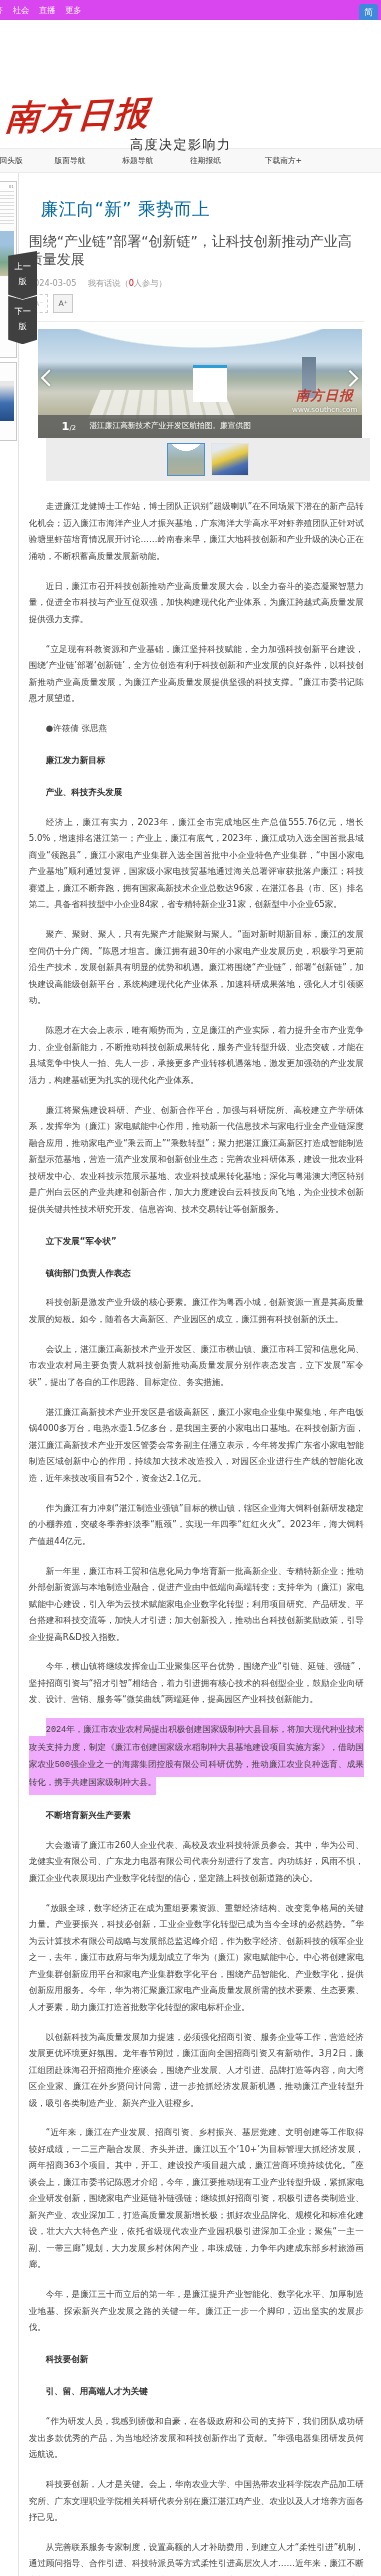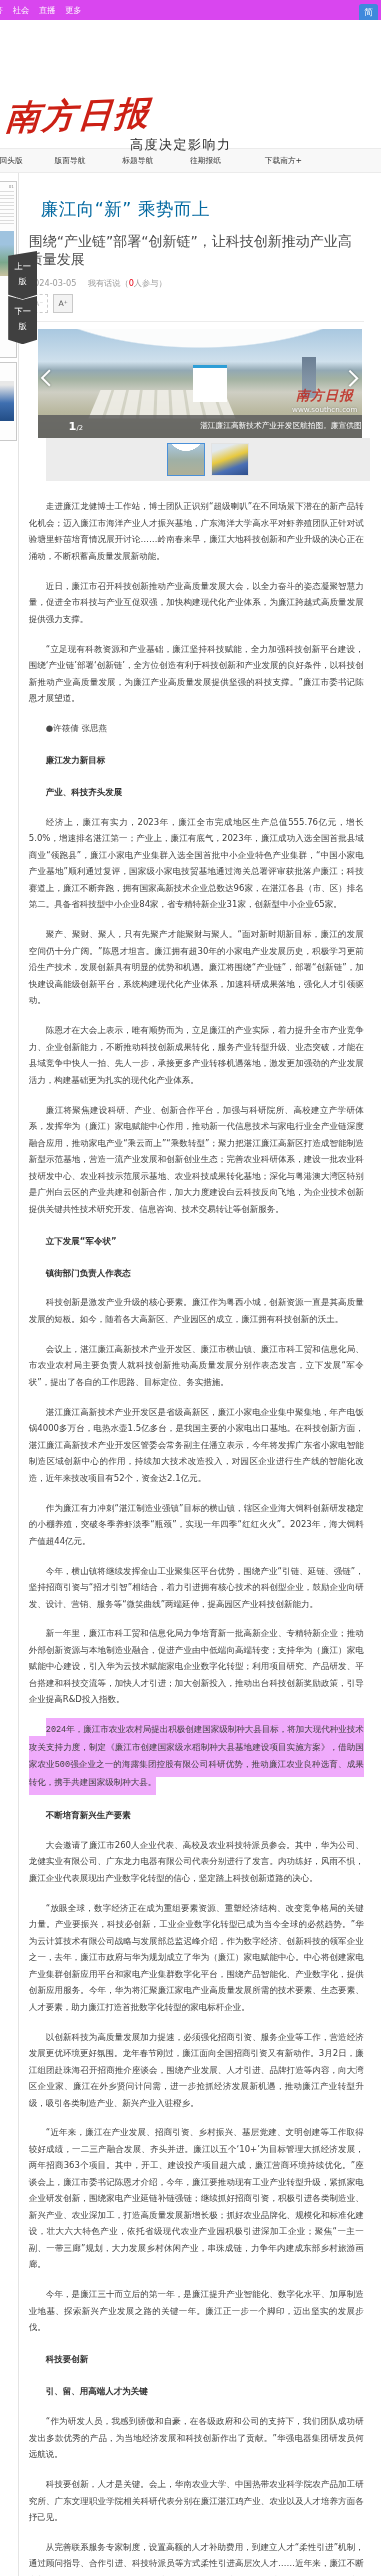--- a/index.html
+++ b/index.html
@@ -59,21 +59,21 @@
   .bldg{position:absolute;left:155px;top:36px;width:34px;height:34px;background:#fff;border-top:3.1px solid #2e9ed6;}
   .tower{position:absolute;right:46px;top:28px;width:13.4px;height:41px;background:linear-gradient(180deg,#6b7f94,#94a4b2);}
   .arrow{position:absolute;top:43px;width:10.3px;height:10.3px;border-left:2.6px solid #fff;border-bottom:2.6px solid #fff;
          filter:drop-shadow(0 0 1px rgba(0,0,0,.35));cursor:pointer;}
   .ar-l{left:5.2px;transform:rotate(45deg);}
   .ar-r{right:5.2px;transform:rotate(225deg);}
   .wm{position:absolute;right:4.1px;bottom:24px;text-align:center;}
   .wm-cn{font-family:"DejaVu Serif",serif;font-weight:bold;font-style:italic;font-size:13.4px;color:rgba(190,40,30,.85);letter-spacing:1px;}
   .wm-url{font-size:7.2px;color:#fff;text-shadow:0 0 1.5px rgba(0,0,0,.5);}
   .cap{position:absolute;left:0;right:0;bottom:0;height:23px;background:rgba(92,92,92,.84);color:#fff;
-       display:flex;align-items:center;padding-left:31px;font-size:7.7px;justify-content:space-between;}
+       display:flex;align-items:center;padding-left:24px;font-size:7.7px;}
   .cap .idx{margin-right:13.4px;font-size:6.7px;}
   .cap .idx b{font-size:11.3px;font-weight:bold;}
   .thumbstrip{width:324px;margin-left:8.8px;height:43px;background:#ececec;
               display:flex;align-items:center;justify-content:center;gap:6.2px;}
   .tthumb{width:36px;height:31px;cursor:pointer;}
   .tt1{border:1px solid #4a90d9;
        background:radial-gradient(ellipse 90% 120% at 50% -50%,#fff 60%,transparent 61%),
        linear-gradient(180deg,#a9c8e0 0%,#9fb0a6 50%,#b0b096 100%);}
   .tt2{border:1px solid #e3e3e3;background:linear-gradient(160deg,#e3e9ee 18%,#e8c93f 46%,#4a6fb5 72%,#2e4f8c);}
   
@@ -172,22 +172,22 @@
         <p class="bp">经济上，廉江有实力，2023年，廉江全市完成地区生产总值555.76亿元，增长5.0%，增速排名湛江第一；产业上，廉江有底气，2023年，廉江成功入选全国首批县域商业“领跑县”，廉江小家电产业集群入选全国首批中小企业特色产业集群，“中国小家电产业基地”顺利通过复评，国家级小家电技贸基地通过海关总署评审获批落户廉江；科技赛道上，廉江不断奔跑，拥有国家高新技术企业总数达96家，在湛江各县（市、区）排名第二。具备省科技型中小企业84家，省专精特新企业31家，创新型中小企业65家。</p>
         <p class="bp">聚产、聚财、聚人，只有先聚产才能聚财与聚人。“面对新时期新目标，廉江的发展空间仍十分广阔。”陈恩才坦言。廉江拥有超30年的小家电产业发展历史，积极学习更前沿生产技术，发展创新具有明显的优势和机遇。廉江将围绕“产业链”，部署“创新链”，加快建设高能级创新平台，系统构建现代化产业体系，加速科研成果落地，强化人才引领驱动。</p>
         <p class="bp">陈恩才在大会上表示，唯有顺势而为，立足廉江的产业实际，着力提升全市产业竞争力、企业创新能力，不断推动科技创新成果转化，服务产业转型升级、业态突破，才能在县域竞争中快人一拍、先人一步，承接更多产业转移机遇落地，激发更加强劲的产业发展活力，构建基础更为扎实的现代化产业体系。</p>
         <p class="bp">廉江将聚焦建设科研、产业、创新合作平台，加强与科研院所、高校建立产学研体系，发挥华为（廉江）家电赋能中心作用，推动新一代信息技术与家电行业全产业链深度融合应用，推动家电产业“乘云而上”“乘数转型”；聚力把湛江廉江高新区打造成智能制造新型示范基地，营造一流产业发展和创新创业生态；完善农业科研体系，建设一批农业科技研发中心、农业科技示范展示基地、农业科技成果转化基地；深化与粤港澳大湾区特别是广州白云区的产业共建和创新合作，加大力度建设白云科技反向飞地，为企业技术创新提供关键共性技术研究开发、信息咨询、技术交易转让等创新服务。</p>
         <p class="bh">立下发展“军令状”</p>
         <p class="bh">镇街部门负责人作表态</p>
         <p class="bp">科技创新是激发产业升级的核心要素。廉江作为粤西小城，创新资源一直是其高质量发展的短板。如今，随着各大高新区、产业园区的成立，廉江拥有科技创新的沃土。</p>
         <p class="bp">会议上，湛江廉江高新技术产业开发区、廉江市横山镇、廉江市科工贸和信息化局、市农业农村局主要负责人就科技创新推动高质量发展分别作表态发言，立下发展“军令状”，提出了各自的工作思路、目标定位、务实措施。</p>
         <p class="bp">湛江廉江高新技术产业开发区是省级高新区，廉江小家电企业集中聚集地，年产电饭锅4000多万台，电热水壶1.5亿多台，是我国主要的小家电出口基地。在科技创新方面，湛江廉江高新技术产业开发区管委会常务副主任潘立表示，今年将发挥广东省小家电智能制造区域创新中心的作用，持续加大技术改造投入，对园区企业进行生产线的智能化改造，近年来技改项目有52个，资金达2.1亿元。</p>
         <p class="bp">作为廉江有力冲刺“湛江制造业强镇”目标的横山镇，辖区企业海大饲料创新研发稳定的小棚养殖，突破冬季养虾淡季“瓶颈”，实现一年四季“红红火火”。2023年，海大饲料产值超44亿元。</p>
+        <p class="bp">新一年里，廉江市科工贸和信息化局力争培育新一批高新企业、专精特新企业；推动外部创新资源与本地制造业融合，促进产业由中低端向高端转变；支持华为（廉江）家电赋能中心建设，引入华为云技术赋能家电企业数字化转型；利用项目研究、产品研发、平台搭建和科技交流等，加快人才引进；加大创新投入，推动出台科技创新奖励政策，引导企业提高R&amp;D投入指数。</p>
         <p class="bp">今年，横山镇将继续发挥金山工业聚集区平台优势，围绕产业“引链、延链、强链”，坚持招商引资与“招才引智”相结合，着力引进拥有核心技术的科创型企业，鼓励企业向研发、设计、营销、服务等“微笑曲线”两端延伸，提高园区产业科技创新能力。</p>
-        <p class="bp">新一年里，廉江市科工贸和信息化局力争培育新一批高新企业、专精特新企业；推动外部创新资源与本地制造业融合，促进产业由中低端向高端转变；支持华为（廉江）家电赋能中心建设，引入华为云技术赋能家电企业数字化转型；利用项目研究、产品研发、平台搭建和科技交流等，加快人才引进；加大创新投入，推动出台科技创新奖励政策，引导企业提高R&amp;D投入指数。</p>
         <p class="bp"><span class="hl">2024年，廉江市农业农村局提出积极创建国家级制种大县目标，将加大现代种业技术攻关支持力度，制定《廉江市创建国家级水稻制种大县基地建设项目实施方案》，借助国家农业500强企业之一的海露集团控股有限公司科研优势，推动廉江农业良种选育、成果转化，携手共建国家级制种大县。</span></p>
         <p class="bh">不断培育新兴生产要素</p>
         <p class="bp">大会邀请了廉江市260人企业代表、高校及农业科技特派员参会。其中，华为公司、龙健实业有限公司、广东龙力电器有限公司代表分别进行了发言。内功练好，风雨不惧，廉江企业代表展现出产业数字化转型的信心，坚定踏上科技创新道路的决心。</p>
         <p class="bp">“放眼全球，数字经济正在成为重组要素资源、重塑经济结构、改变竞争格局的关键力量。产业要振兴，科技必创新，工业企业数字化转型已成为当今全球的必然趋势。”华为云计算技术有限公司战略与发展部总监迟峰介绍，作为数字经济、创新科技的领军企业之一，去年，廉江市政府与华为规划成立了华为（廉江）家电赋能中心。中心将创建家电产业集群创新应用平台和家电产业集群数字化平台，围绕产品智能化、产业数字化，提供创新应用服务。今年，华为将汇聚廉江家电产业高质量发展所需的技术要素、生态要素、人才要素，助力廉江打造首批数字化转型的家电标杆企业。</p>
         <p class="bp">以创新科技为高质量发展加力提速，必须强化招商引资、服务企业等工作，营造经济发展更优环境更好氛围。龙年春节刚过，廉江面向全国招商引资又有新动作。3月2日，廉江组团赴珠海召开招商推介座谈会，围绕产业发展、人才引进、品牌打造等内容，向大湾区企业家、廉江在外乡贤问计问需，进一步抢抓经济发展新机遇，推动廉江产业转型升级，吸引各类制造产业、新兴产业入驻橙乡。</p>
         <p class="bp">“近年来，廉江在产业发展、招商引资、乡村振兴、基层党建、文明创建等工作取得较好成绩，一二三产融合发展、齐头并进。廉江以五个‘10+’为目标管理大抓经济发展，两年招商363个项目。其中，开工、建设投产项目超六成，廉江营商环境持续优化。”座谈会上，廉江市委书记陈恩才介绍，今年，廉江要推动现有工业产业转型升级，紧抓家电企业研发创新，围绕家电产业延链补链强链；继续抓好招商引资，积极引进各类制造业、新兴产业、农业深加工，打造高质量发展新增长极；抓好农业品牌化、规模化和标准化建设，壮大六大特色产业，依托省级现代农业产业园积极引进深加工企业；聚焦“一主一副、一带三廊”规划，大力发展乡村休闲产业，串珠成链，力争年内建成东部乡村旅游画廊。</p>
         <p class="bp">今年，是廉江三十而立后的第一年，是廉江提升产业智能化、数字化水平、加厚制造业地基、探索新兴产业发展之路的关键一年。廉江正一步一个脚印，迈出坚实的发展步伐。</p>
         <p class="bh">科技要创新</p>
         <p class="bh">引、留、用高端人才为关键</p>
         <p class="bp">“作为研发人员，我感到骄傲和自豪，在各级政府和公司的支持下，我们团队成功研发出多款优秀的产品，为当地经济发展和科技创新作出了贡献。”华强电器集团研发员何远航说。</p>

